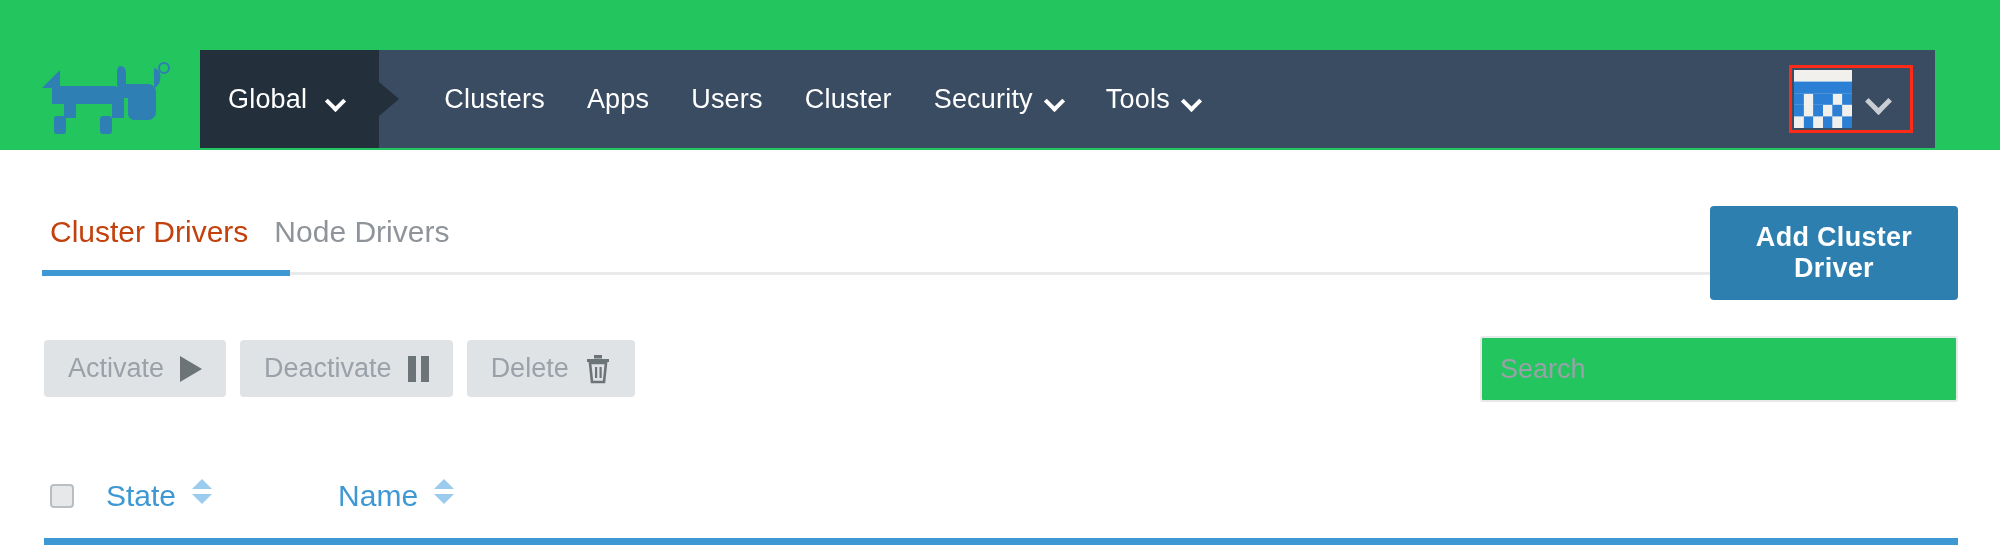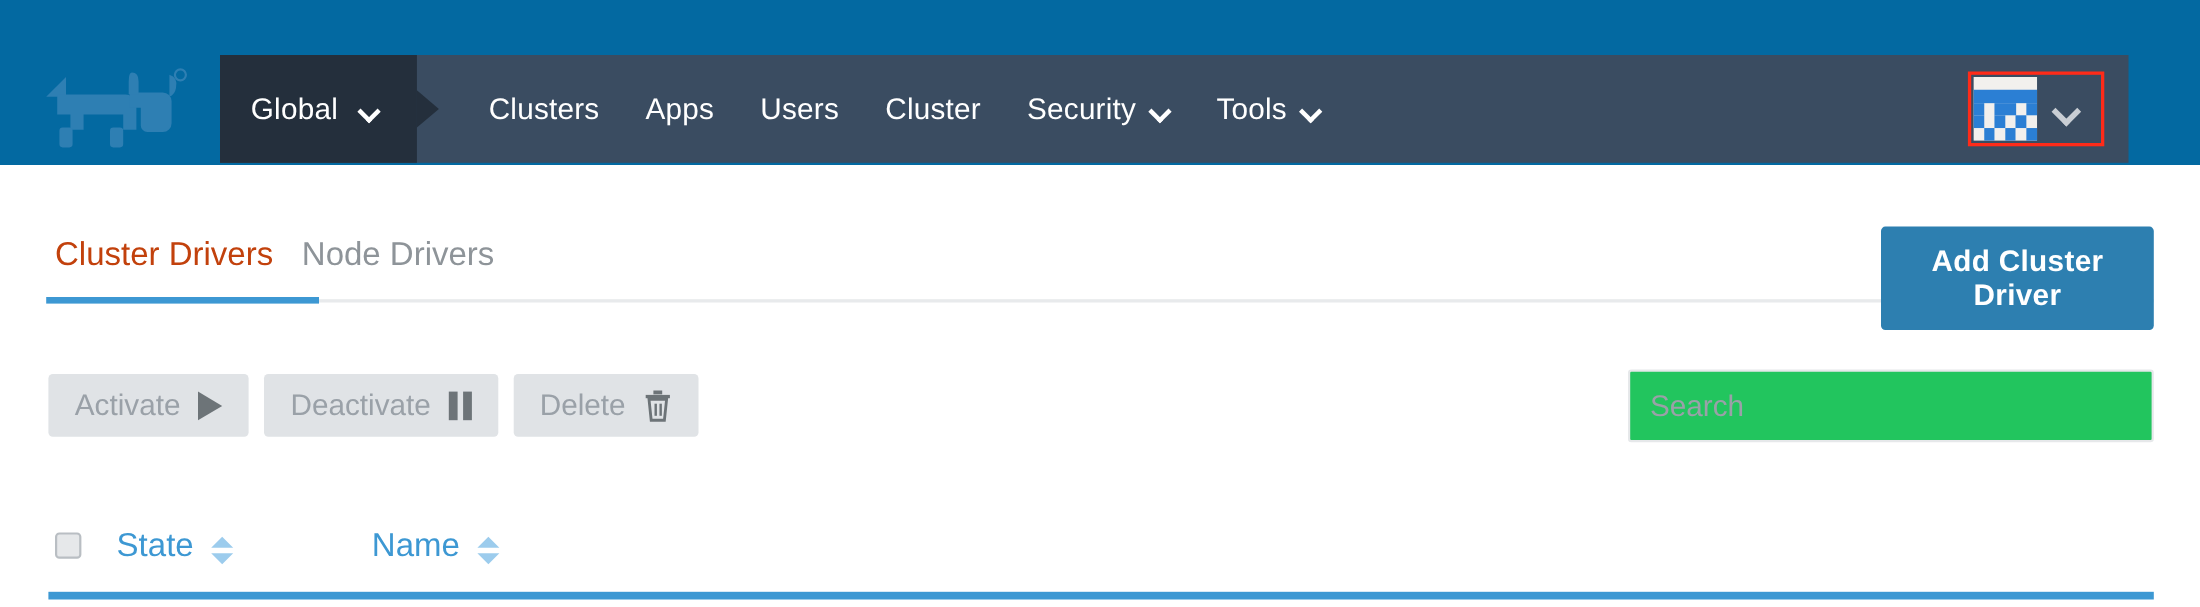--- a/index.html
+++ b/index.html
@@ -10,21 +10,21 @@
     background: #ffffff;
     font-family: "Liberation Sans", sans-serif;
     overflow: hidden;
   }
 
   
   .topbar {
     position: absolute;
     left: 0; top: 0;
     width: 2000px; height: 150px;
-    background: #0369a1;
+    background: #22c55e;
   }
 
   .logo {
     position: absolute;
     left: 38px; top: 58px;
     width: 140px; height: 84px;
   }
   .logo svg { display: block; }
 
   .navbar {
@@ -250,21 +250,21 @@
   .th-check {
     width: 24px; height: 24px;
     border: 2px solid #b9bec3;
     border-radius: 4px;
     background: #e6e8ea;
     flex: 0 0 auto;
     cursor: pointer;
   }
   .th {
     display: flex;
-    align-items: flex-end;
+    align-items: flex-start;
     color: #3d98d3;
     font-size: 30px;
     cursor: pointer;
     white-space: nowrap;
   }
   .th-state { margin-left: 32px; }
   .th-name  { margin-left: 126px; }
   .sorter {
     display: inline-flex;
     flex-direction: column;

